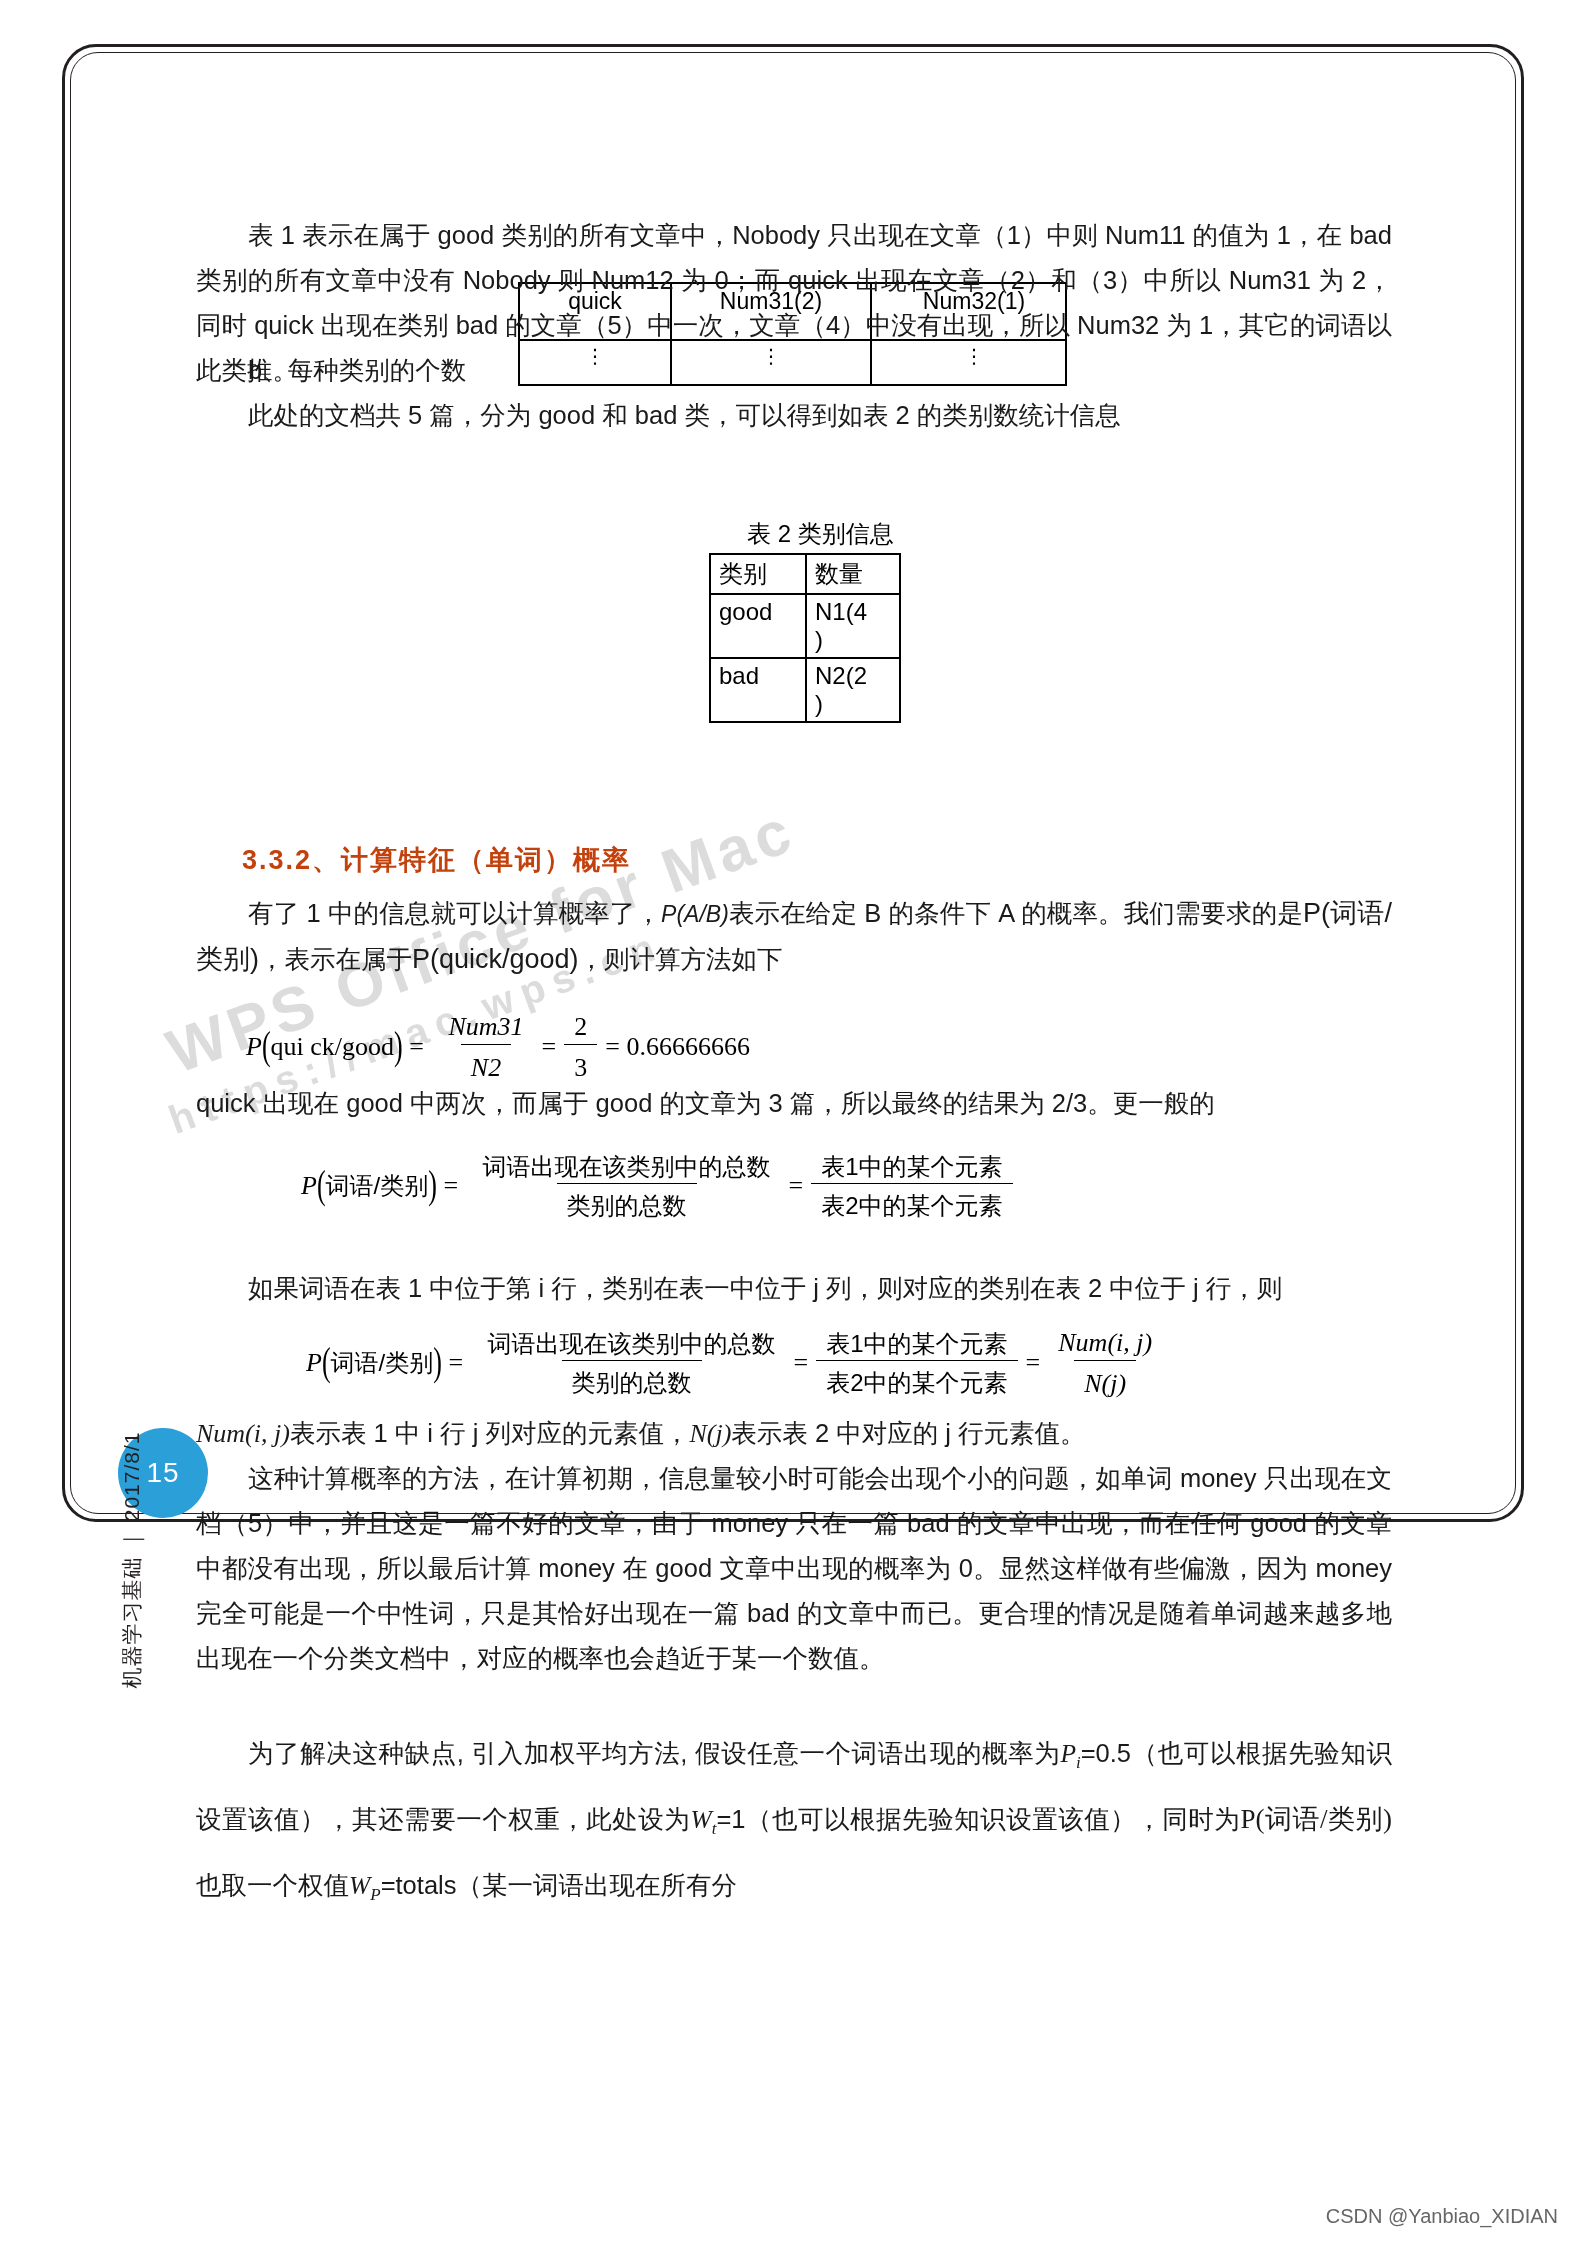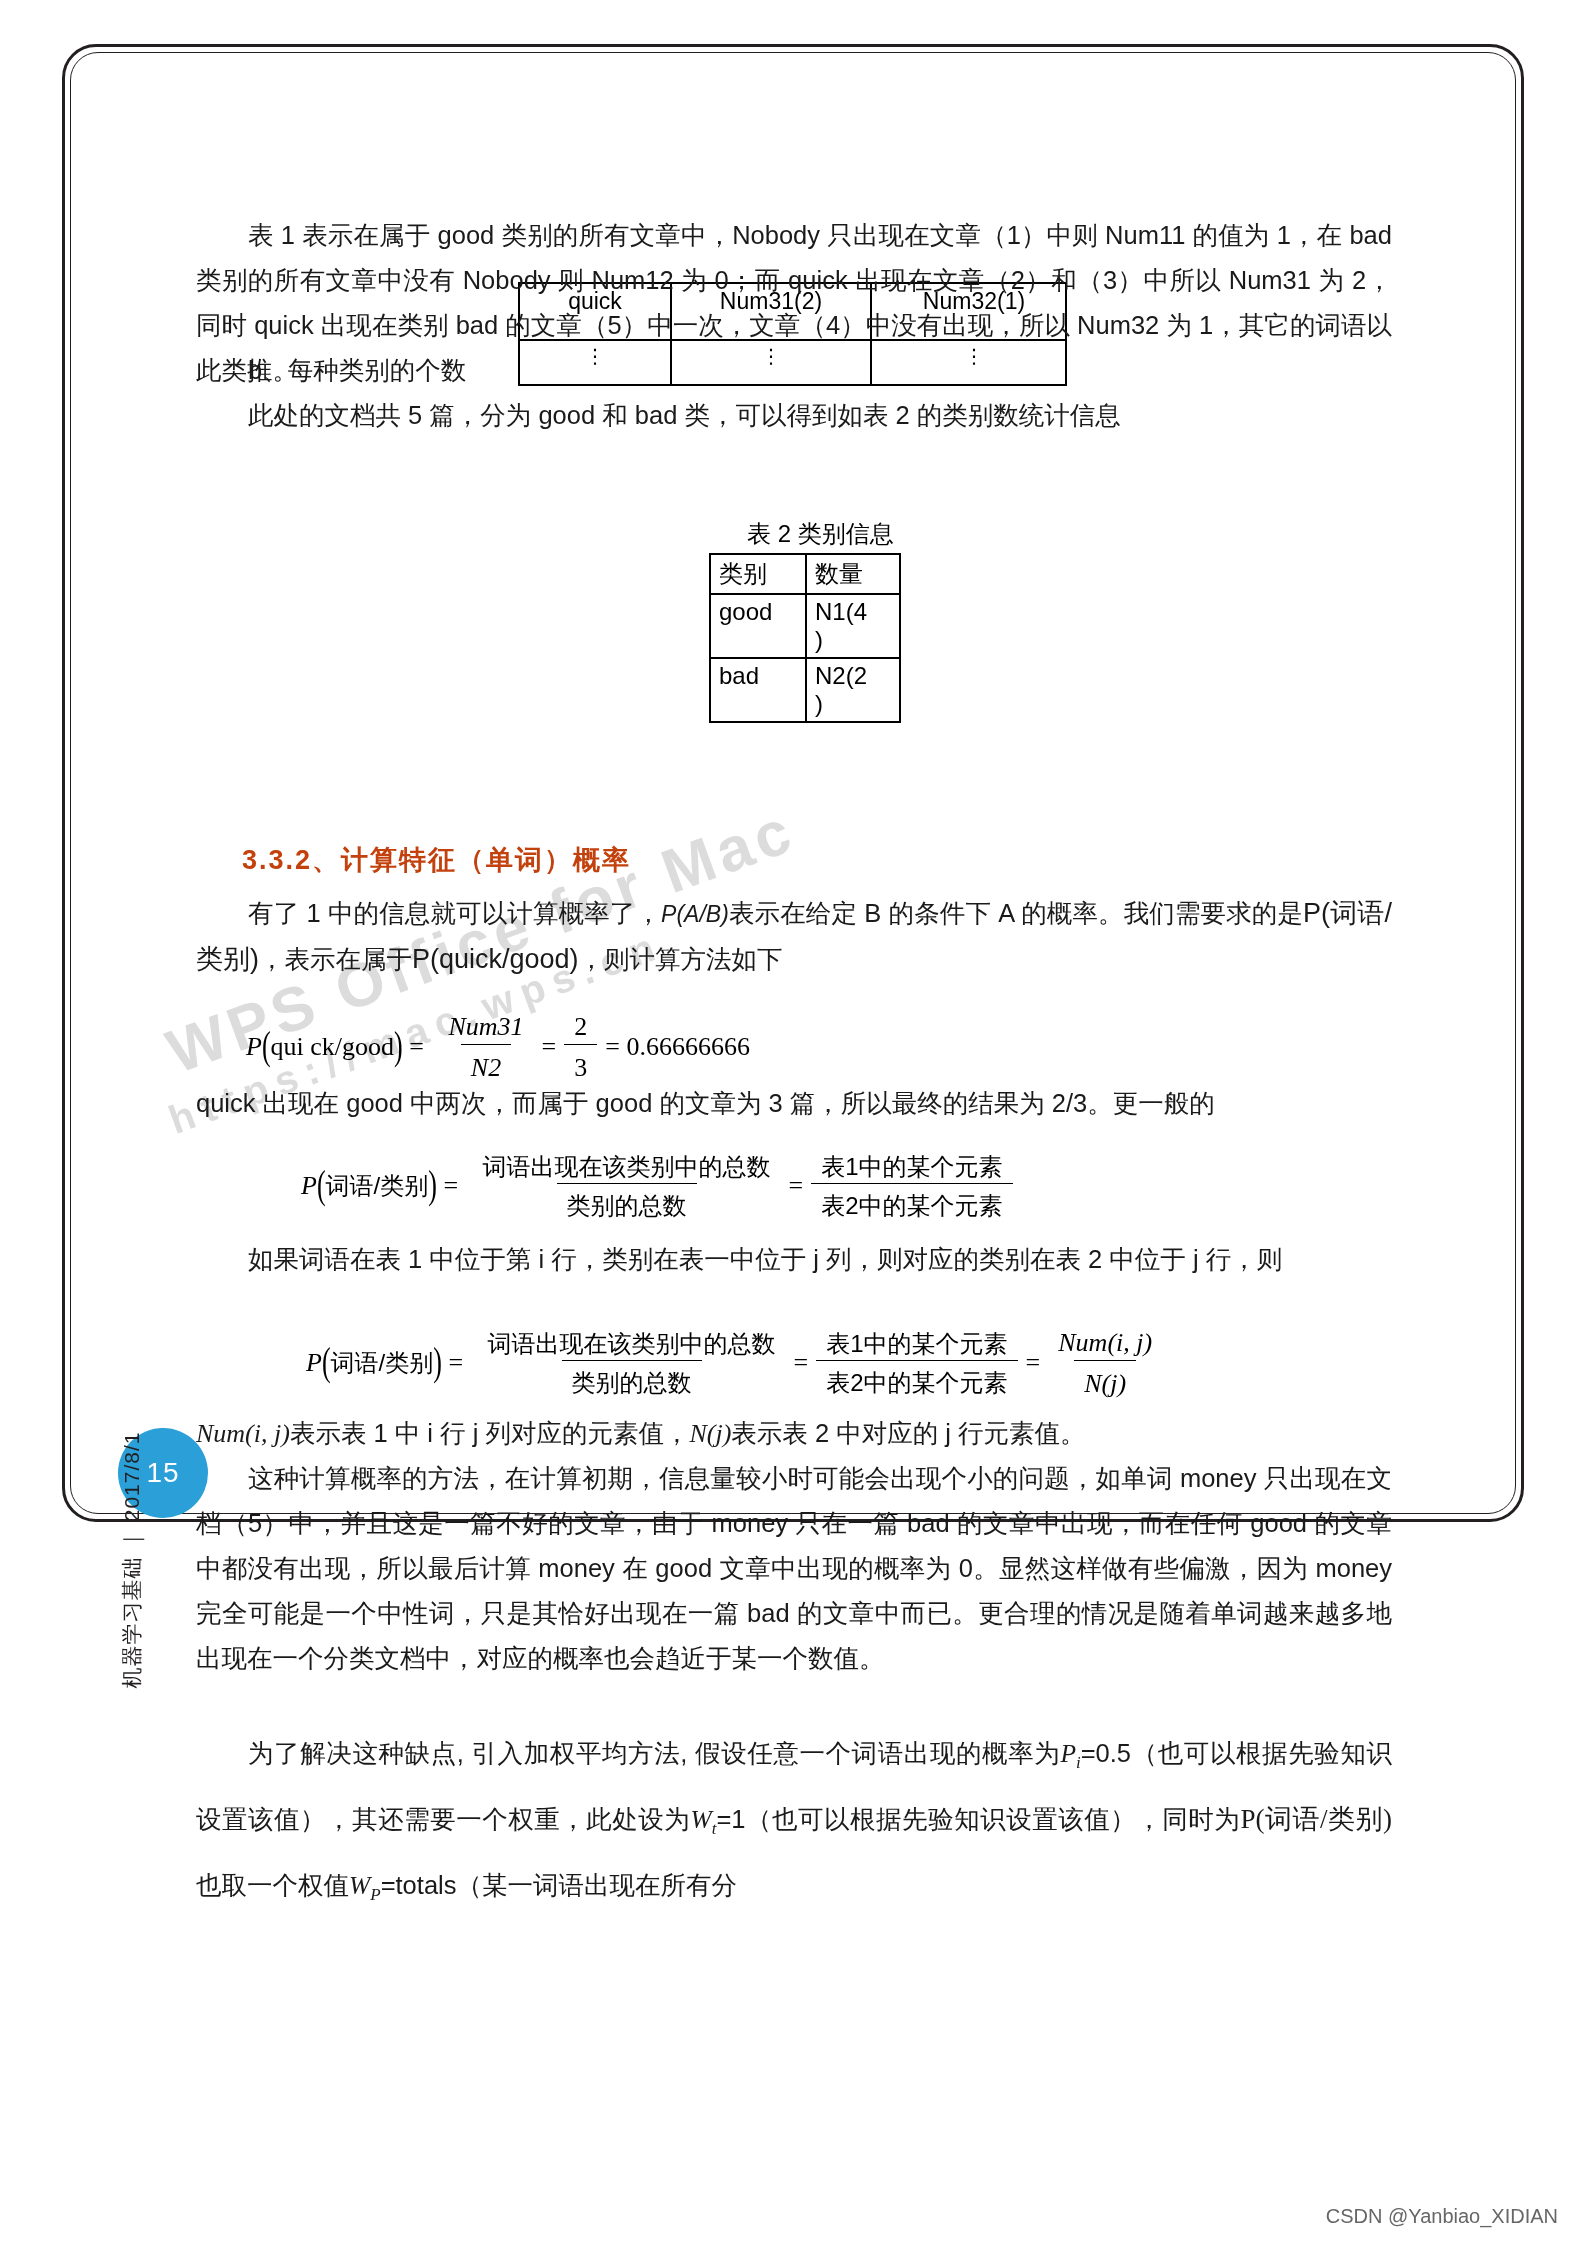--- a/index.html
+++ b/index.html
@@ -326,21 +326,21 @@
       <span class="num cjk-math">词语出现在该类别中的总数</span>
       <span class="den cjk-math">类别的总数</span>
     </span>
     <span>=</span>
     <span class="frac">
       <span class="num cjk-math">表1中的某个元素</span>
       <span class="den cjk-math">表2中的某个元素</span>
     </span>
   </div>
 
-  <p class="para indent abs" style="left:0px; top:1117px; width:1196px;">如果词语在表 1 中位于第 i 行，类别在表一中位于 j 列，则对应的类别在表 2 中位于 j 行，则</p>
+  <p class="para indent abs" style="left:0px; top:1146px; width:1196px;">如果词语在表 1 中位于第 i 行，类别在表一中位于 j 列，则对应的类别在表 2 中位于 j 行，则</p>
 
   <div class="mathline abs" style="left:110px; top:1208px;">
     <span class="mi">P</span>
     <span class="paren">(</span>
     <span class="cjk-math">词语/类别</span>
     <span class="paren">)</span>
     <span>&nbsp;=&nbsp;</span>
     <span class="frac">
       <span class="num cjk-math">词语出现在该类别中的总数</span>
       <span class="den cjk-math">类别的总数</span>

